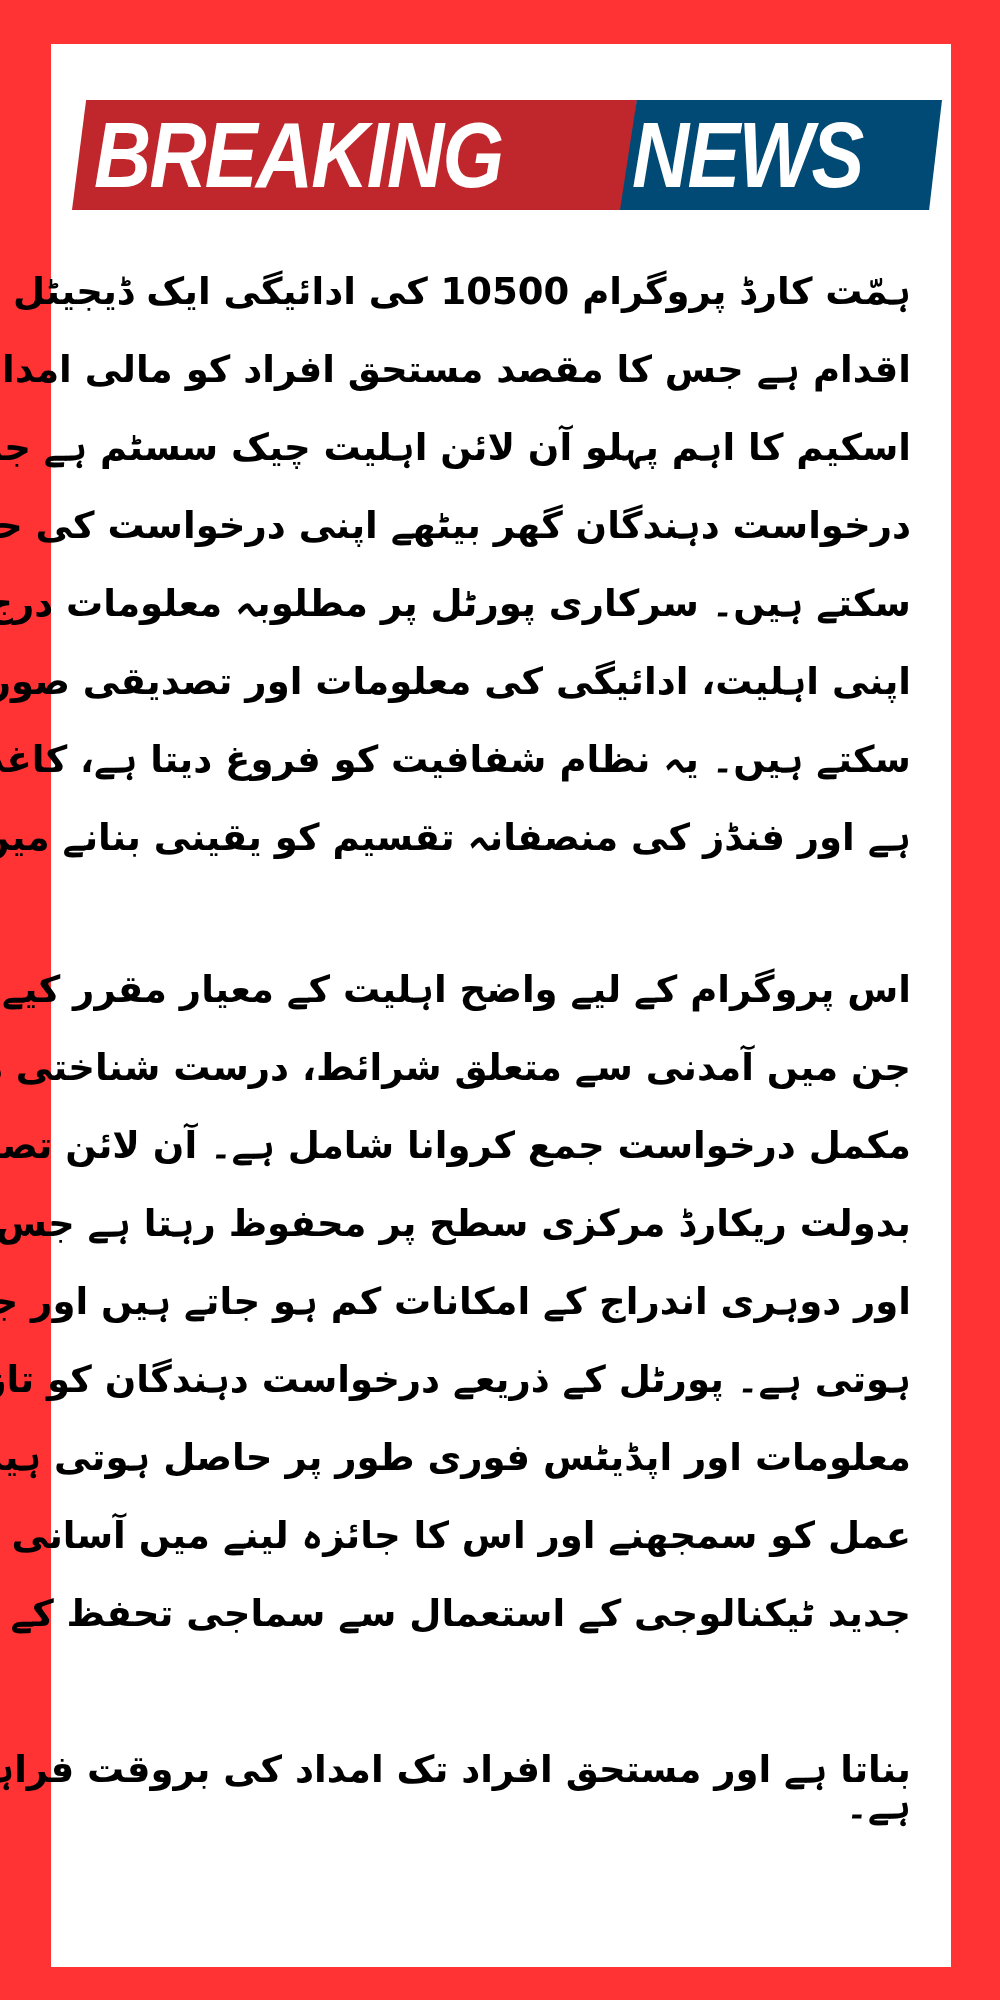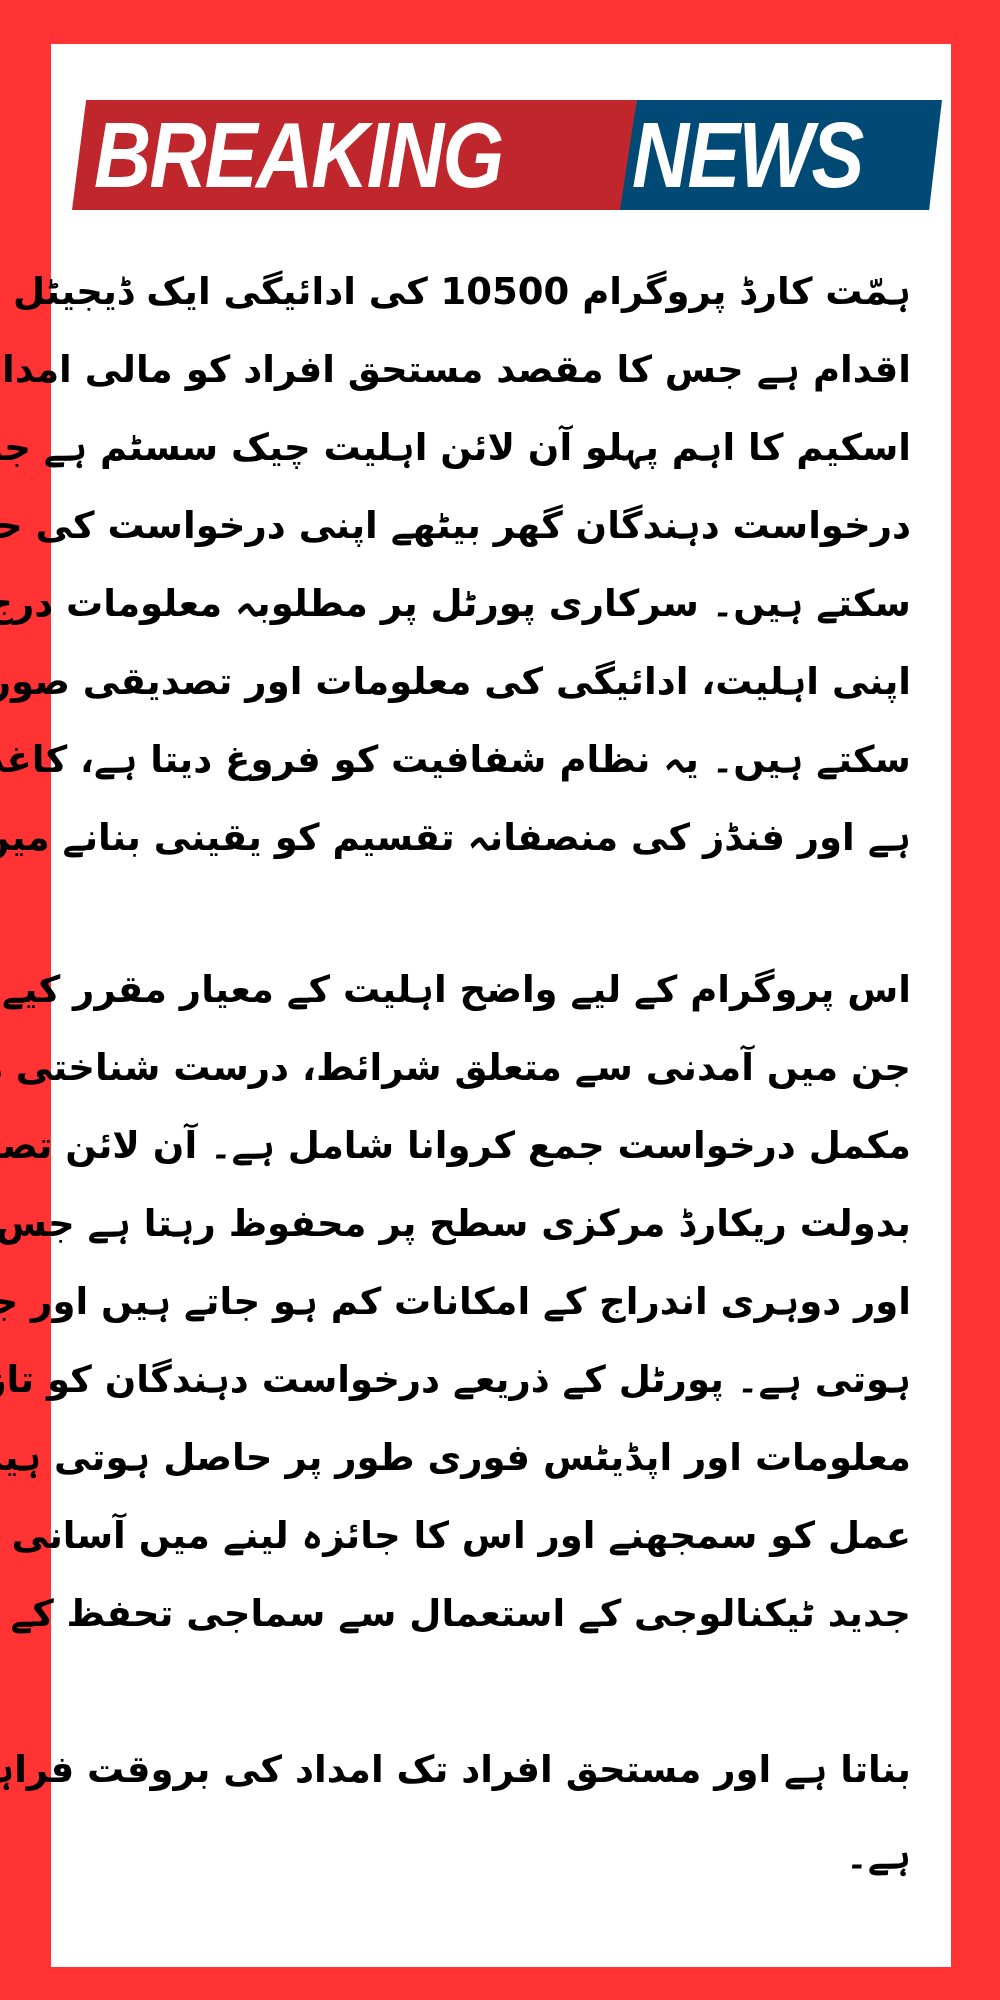--- a/index.html
+++ b/index.html
@@ -114,15 +114,15 @@
     <div class="line" style="top:960px">اس پروگرام کے لیے واضح اہلیت کے معیار مقرر کیے گئے ہیں</div>
     <div class="line" style="top:1038px">جن میں آمدنی سے متعلق شرائط، درست شناختی دستاویزات اور</div>
     <div class="line" style="top:1116px">مکمل درخواست جمع کروانا شامل ہے۔ آن لائن تصدیقی نظام کی</div>
     <div class="line" style="top:1194px">بدولت ریکارڈ مرکزی سطح پر محفوظ رہتا ہے جس سے غلطیوں</div>
     <div class="line" style="top:1272px">اور دوہری اندراج کے امکانات کم ہو جاتے ہیں اور جوابدہی بہتر</div>
     <div class="line" style="top:1350px">ہوتی ہے۔ پورٹل کے ذریعے درخواست دہندگان کو تازہ ترین</div>
     <div class="line" style="top:1428px">معلومات اور اپڈیٹس فوری طور پر حاصل ہوتی ہیں، جس سے</div>
     <div class="line" style="top:1506px">عمل کو سمجھنے اور اس کا جائزہ لینے میں آسانی ہوتی ہے۔ یہ اقدام</div>
     <div class="line" style="top:1584px">جدید ٹیکنالوجی کے استعمال سے سماجی تحفظ کے نظام کو مضبوط</div>
     <div class="line" style="top:1740px">بناتا ہے اور مستحق افراد تک امداد کی بروقت فراہمی کو یقینی بناتا</div>
-    <div class="line" style="top:1826px">ہے۔</div>
+    <div class="line" style="top:1776px">ہے۔</div>
   </div>
 </div>
 
 </body></html>

